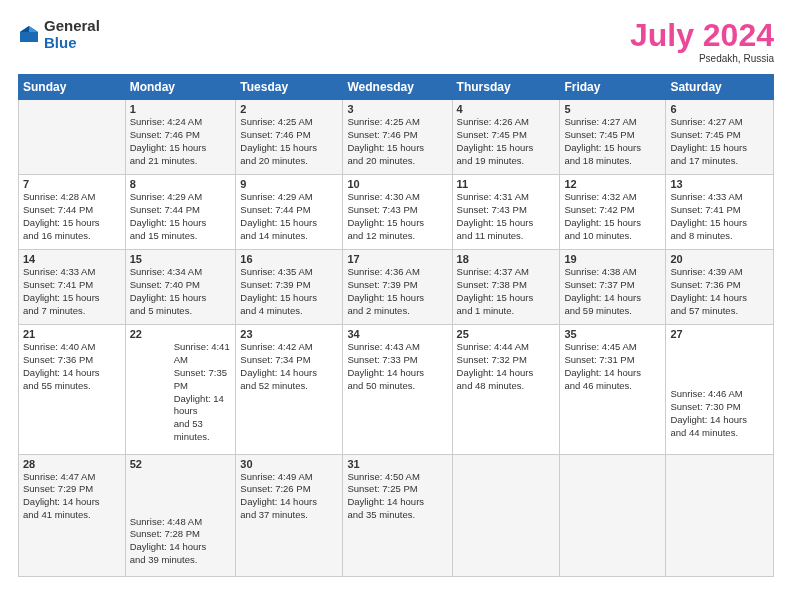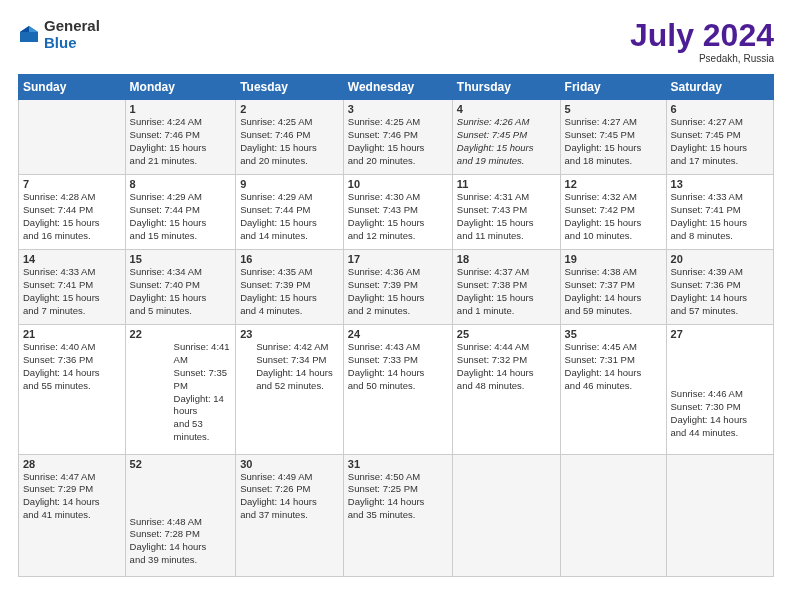--- a/index.html
+++ b/index.html
@@ -46,21 +46,21 @@
     .logo-icon {
       width: 22px;
       height: 22px;
     }
     .title-area {
       text-align: right;
     }
     .title-month {
       font-size: 32px;
       font-weight: bold;
-      color: #4c1d95;
+      color: #ec4899;
       line-height: 1.1;
     }
     .title-location {
       font-size: 10px;
       color: #333;
     }
     table {
       width: 100%;
       border-collapse: collapse;
       flex: 1;
@@ -158,21 +158,21 @@
           </td>
           <td>
             <span class="day-num">3</span>
             <div class="day-info" style="white-space: pre-line;">Sunrise: 4:25 AM
 Sunset: 7:46 PM
 Daylight: 15 hours
 and 20 minutes.</div>
           </td>
           <td>
             <span class="day-num">4</span>
-            <div class="day-info" style="white-space: pre-line; font-style: italic;">Sunrise: 4:26 AM
+            <div class="day-info" style="white-space: pre-line;">Sunrise: 4:26 AM
 Sunset: 7:45 PM
 Daylight: 15 hours
 and 19 minutes.</div>
           </td>
           <td>
             <span class="day-num">5</span>
             <div class="day-info" style="white-space: pre-line;">Sunrise: 4:27 AM
 Sunset: 7:45 PM
 Daylight: 15 hours
 and 18 minutes.</div>
@@ -297,27 +297,27 @@
           </td>
           <td>
             <span class="day-num">22</span>
             <div class="day-info" style="white-space: pre-line; margin-left: 44px;">Sunrise: 4:41 AM
 Sunset: 7:35 PM
 Daylight: 14 hours
 and 53 minutes.</div>
           </td>
           <td>
             <span class="day-num">23</span>
-            <div class="day-info" style="white-space: pre-line; margin-left: 16px;">Sunrise: 4:42 AM
+            <div class="day-info" style="white-space: pre-line;">Sunrise: 4:42 AM
 Sunset: 7:34 PM
 Daylight: 14 hours
 and 52 minutes.</div>
           </td>
           <td>
-            <span class="day-num">24</span>
+            <span class="day-num">34</span>
             <div class="day-info" style="white-space: pre-line;">Sunrise: 4:43 AM
 Sunset: 7:33 PM
 Daylight: 14 hours
 and 50 minutes.</div>
           </td>
           <td>
             <span class="day-num">25</span>
             <div class="day-info" style="white-space: pre-line;">Sunrise: 4:44 AM
 Sunset: 7:32 PM
 Daylight: 14 hours

